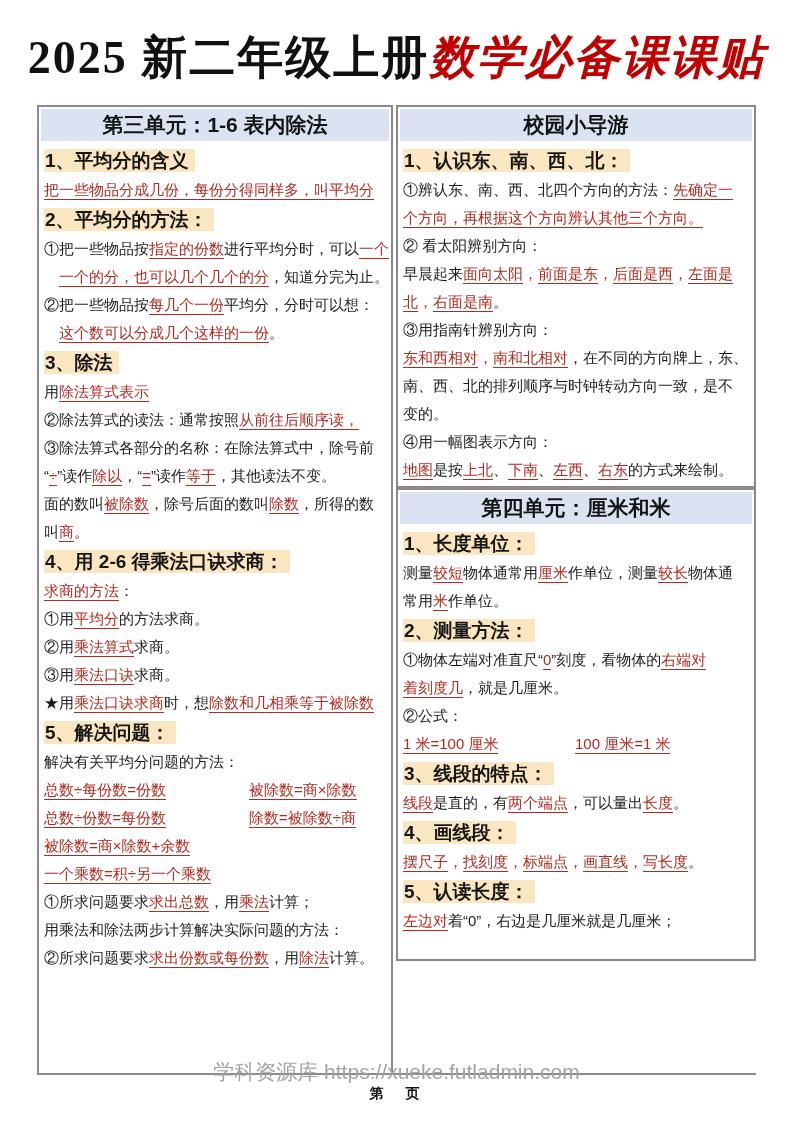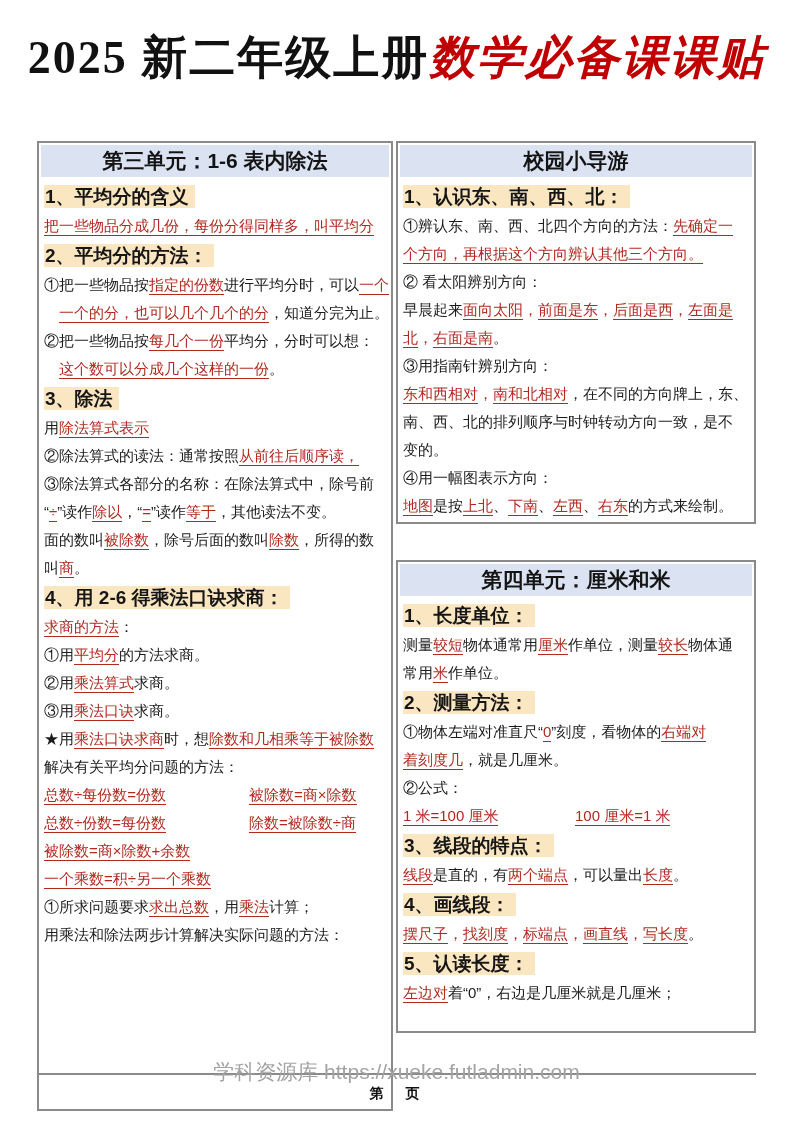--- a/index.html
+++ b/index.html
@@ -15,21 +15,21 @@
     font-family:"Liberation Serif", serif;
     font-size:46px; font-weight:bold; letter-spacing:2px; line-height:60px;
   }
   .title .t-black { color:#111; }
   .title .t-red   { color:var(--title-red,#c00000);font-style:italic; }
   
   .cols {
     position:absolute; top:105px; left:37px; width:719px;
     display:flex; gap:3px; align-items:flex-start;
   }
-  .box { box-sizing:border-box; border:2px solid #8a8a8a; background:#fff;margin-top:36px; }
+  .box { box-sizing:border-box; border:2px solid #8a8a8a; background:#fff; }
   .box-left { width:356px; height:970px; }
   .right-col { display:flex; flex-direction:column; width:360px;align-items:flex-end; }
   .box-r1 { width:360px; height:383px; }
   .box-r2 { width:360px; height:473px; }
   .box-header {
     background:var(--header-bg,#dbe3f2);
     margin:2px; height:32px; line-height:32px;
     text-align:center; font-size:21px; font-weight:bold; color:#141414;
     white-space:nowrap; overflow:hidden;
   }
@@ -95,33 +95,35 @@
           <div class="line"><span class="seg-k">③除法算式各部分的名称：在除法算式中，除号前</span></div>
           <div class="line"><span class="seg-k">“</span><span class="seg-r">÷</span><span class="seg-k">”读作</span><span class="seg-r">除以</span><span class="seg-k">，“</span><span class="seg-r">=</span><span class="seg-k">”读作</span><span class="seg-r">等于</span><span class="seg-k">，其他读法不变。</span></div>
           <div class="line"><span class="seg-k">面的数叫</span><span class="seg-r">被除数</span><span class="seg-k">，除号后面的数叫</span><span class="seg-r">除数</span><span class="seg-k">，所得的数</span></div>
           <div class="line"><span class="seg-k">叫</span><span class="seg-r">商</span><span class="seg-k">。</span></div>
           <div class="line line-h"><span class="hl">4、用 2-6 得乘法口诀求商：</span></div>
           <div class="line"><span class="seg-r">求商的方法</span><span class="seg-k">：</span></div>
           <div class="line"><span class="seg-k">①用</span><span class="seg-r">平均分</span><span class="seg-k">的方法求商。</span></div>
           <div class="line"><span class="seg-k">②用</span><span class="seg-r">乘法算式</span><span class="seg-k">求商。</span></div>
           <div class="line"><span class="seg-k">③用</span><span class="seg-r">乘法口诀</span><span class="seg-k">求商。</span></div>
           <div class="line"><span class="seg-k">★用</span><span class="seg-r">乘法口诀求商</span><span class="seg-k">时，想</span><span class="seg-r">除数和几相乘等于被除数</span></div>
+          <div class="line line-h"><span class="hl">5、解决问题：</span></div>
           <div class="line"><span class="seg-k">解决有关平均分问题的方法：</span></div>
           <div class="line line-c2">
             <span class="c2a"><span class="seg-r">总数÷每份数=份数</span></span>
             <span><span class="seg-r">被除数=商×除数</span></span>
           </div>
           <div class="line line-c2">
             <span class="c2a"><span class="seg-r">总数÷份数=每份数</span></span>
             <span><span class="seg-r">除数=被除数÷商</span></span>
           </div>
           <div class="line"><span class="seg-r">被除数=商×除数+余数</span></div>
           <div class="line"><span class="seg-r">一个乘数=积÷另一个乘数</span></div>
           <div class="line"><span class="seg-k">①所求问题要求</span><span class="seg-r">求出总数</span><span class="seg-k">，用</span><span class="seg-r">乘法</span><span class="seg-k">计算；</span></div>
           <div class="line"><span class="seg-k">用乘法和除法两步计算解决实际问题的方法：</span></div>
+          <div class="line"><span class="seg-k">②所求问题要求</span><span class="seg-r">求出份数或每份数</span><span class="seg-k">，用</span><span class="seg-r">除法</span><span class="seg-k">计算。</span></div>
         </div>
     </section>
 
     <div class="right-col">
       <section class="box box-r1">
         <div class="box-header">校园小导游</div>
         <div class="box-body">
             <div class="line line-h"><span class="hl">1、认识东、南、西、北：</span></div>
             <div class="line"><span class="seg-k">①辨认东、南、西、北四个方向的方法：</span><span class="seg-r">先确定一</span></div>
             <div class="line"><span class="seg-r">个方向，再根据这个方向辨认其他三个方向。</span></div>

